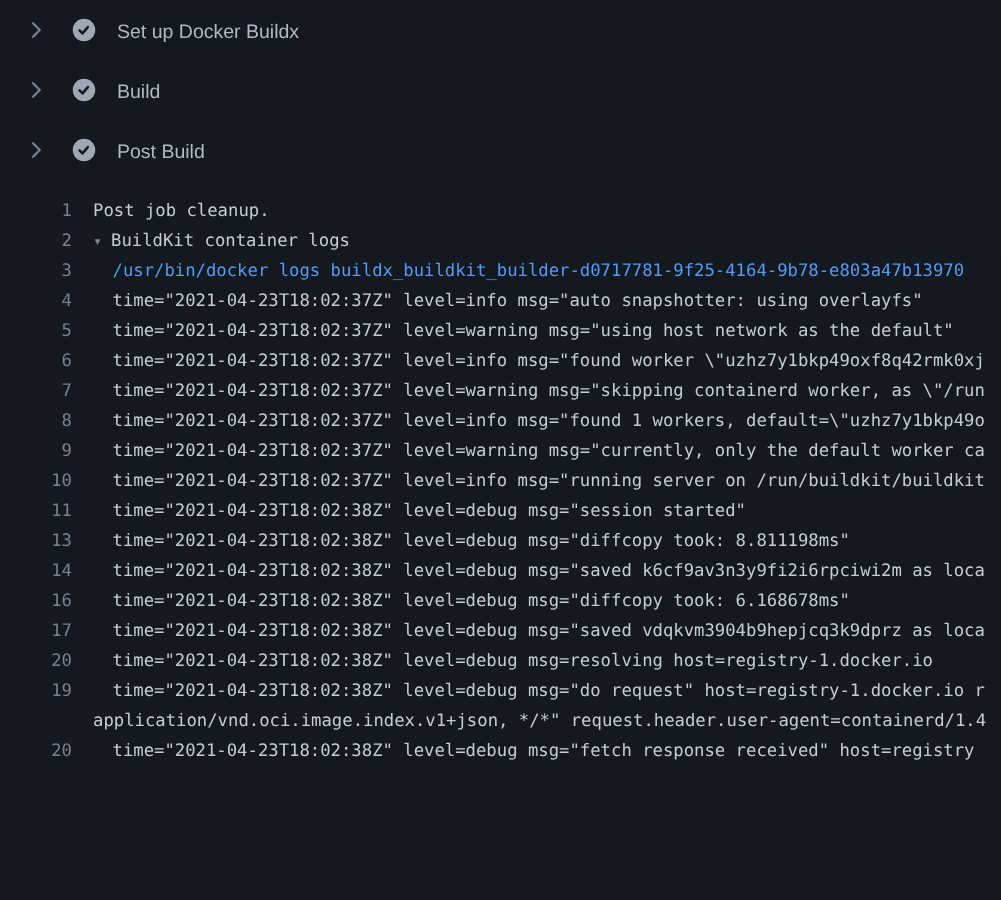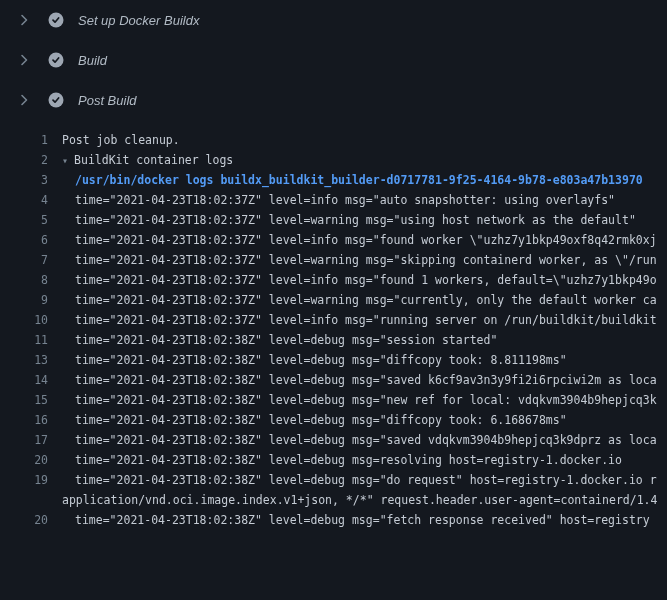--- a/index.html
+++ b/index.html
@@ -26,36 +26,36 @@
     color:var(--step-label);font-size:13px;
   }
   .step.expanded{
     background:var(--header-active-bg);
     border-top:1px solid rgba(255,255,255,0.04);
     border-bottom:1px solid rgba(0,0,0,0.25);
   }
   .chev{display:flex;align-items:center;justify-content:center;width:16px;height:16px;flex:0 0 16px;}
   .step:not(.expanded) .chev.down{display:none;}
   .check{display:flex;align-items:center;justify-content:center;width:16px;height:16px;flex:0 0 16px;margin-left:6px;}
-  .label{margin-left:4px;white-space:nowrap;font-style:italic;}
+  .label{margin-left:4px;white-space:nowrap;}
 
   .log{
     padding-top:10px;
     font-family:"DejaVu Sans Mono","Liberation Mono",monospace;
     font-size:11.5px;line-height:20px;
     color:var(--log-text);
   }
   .row{display:flex;height:20px;white-space:pre;overflow:hidden;}
   .num{
     flex:0 0 48px;width:48px;text-align:right;
     color:var(--muted);user-select:none;cursor:pointer;
   }
   .text{flex:1;padding-left:14px;overflow:hidden;}
   .row.ind1 .text{padding-left:27px;}
-  .row.command .text{color:var(--accent);font-weight:bold;}
+  .row.command .text{color:var(--accent);font-weight:normal;}
   .tri{color:var(--muted);margin-right:6px;font-size:10px;}
   .row.group{cursor:pointer;}
 </style>
 </head>
 <body>
 
 <div class="steps">
     <div class="step">
     <span class="chev right">
       <svg width="16" height="16" viewBox="0 0 16 16">
@@ -149,24 +149,20 @@
   </div>
     <div class="row ind1">
     <span class="num">13</span>
     <span class="text">time="2021-04-23T18:02:38Z" level=debug msg="diffcopy took: 8.811198ms"</span>
   </div>
     <div class="row ind1">
     <span class="num">14</span>
     <span class="text">time="2021-04-23T18:02:38Z" level=debug msg="saved k6cf9av3n3y9fi2i6rpciwi2m as loca</span>
   </div>
     <div class="row ind1">
-    <span class="num">15</span>
-    <span class="text">time="2021-04-23T18:02:38Z" level=debug msg="new ref for local: vdqkvm3904b9hepjcq3k</span>
-  </div>
-    <div class="row ind1">
     <span class="num">16</span>
     <span class="text">time="2021-04-23T18:02:38Z" level=debug msg="diffcopy took: 6.168678ms"</span>
   </div>
     <div class="row ind1">
     <span class="num">17</span>
     <span class="text">time="2021-04-23T18:02:38Z" level=debug msg="saved vdqkvm3904b9hepjcq3k9dprz as loca</span>
   </div>
     <div class="row ind1">
     <span class="num">20</span>
     <span class="text">time="2021-04-23T18:02:38Z" level=debug msg=resolving host=registry-1.docker.io</span>

